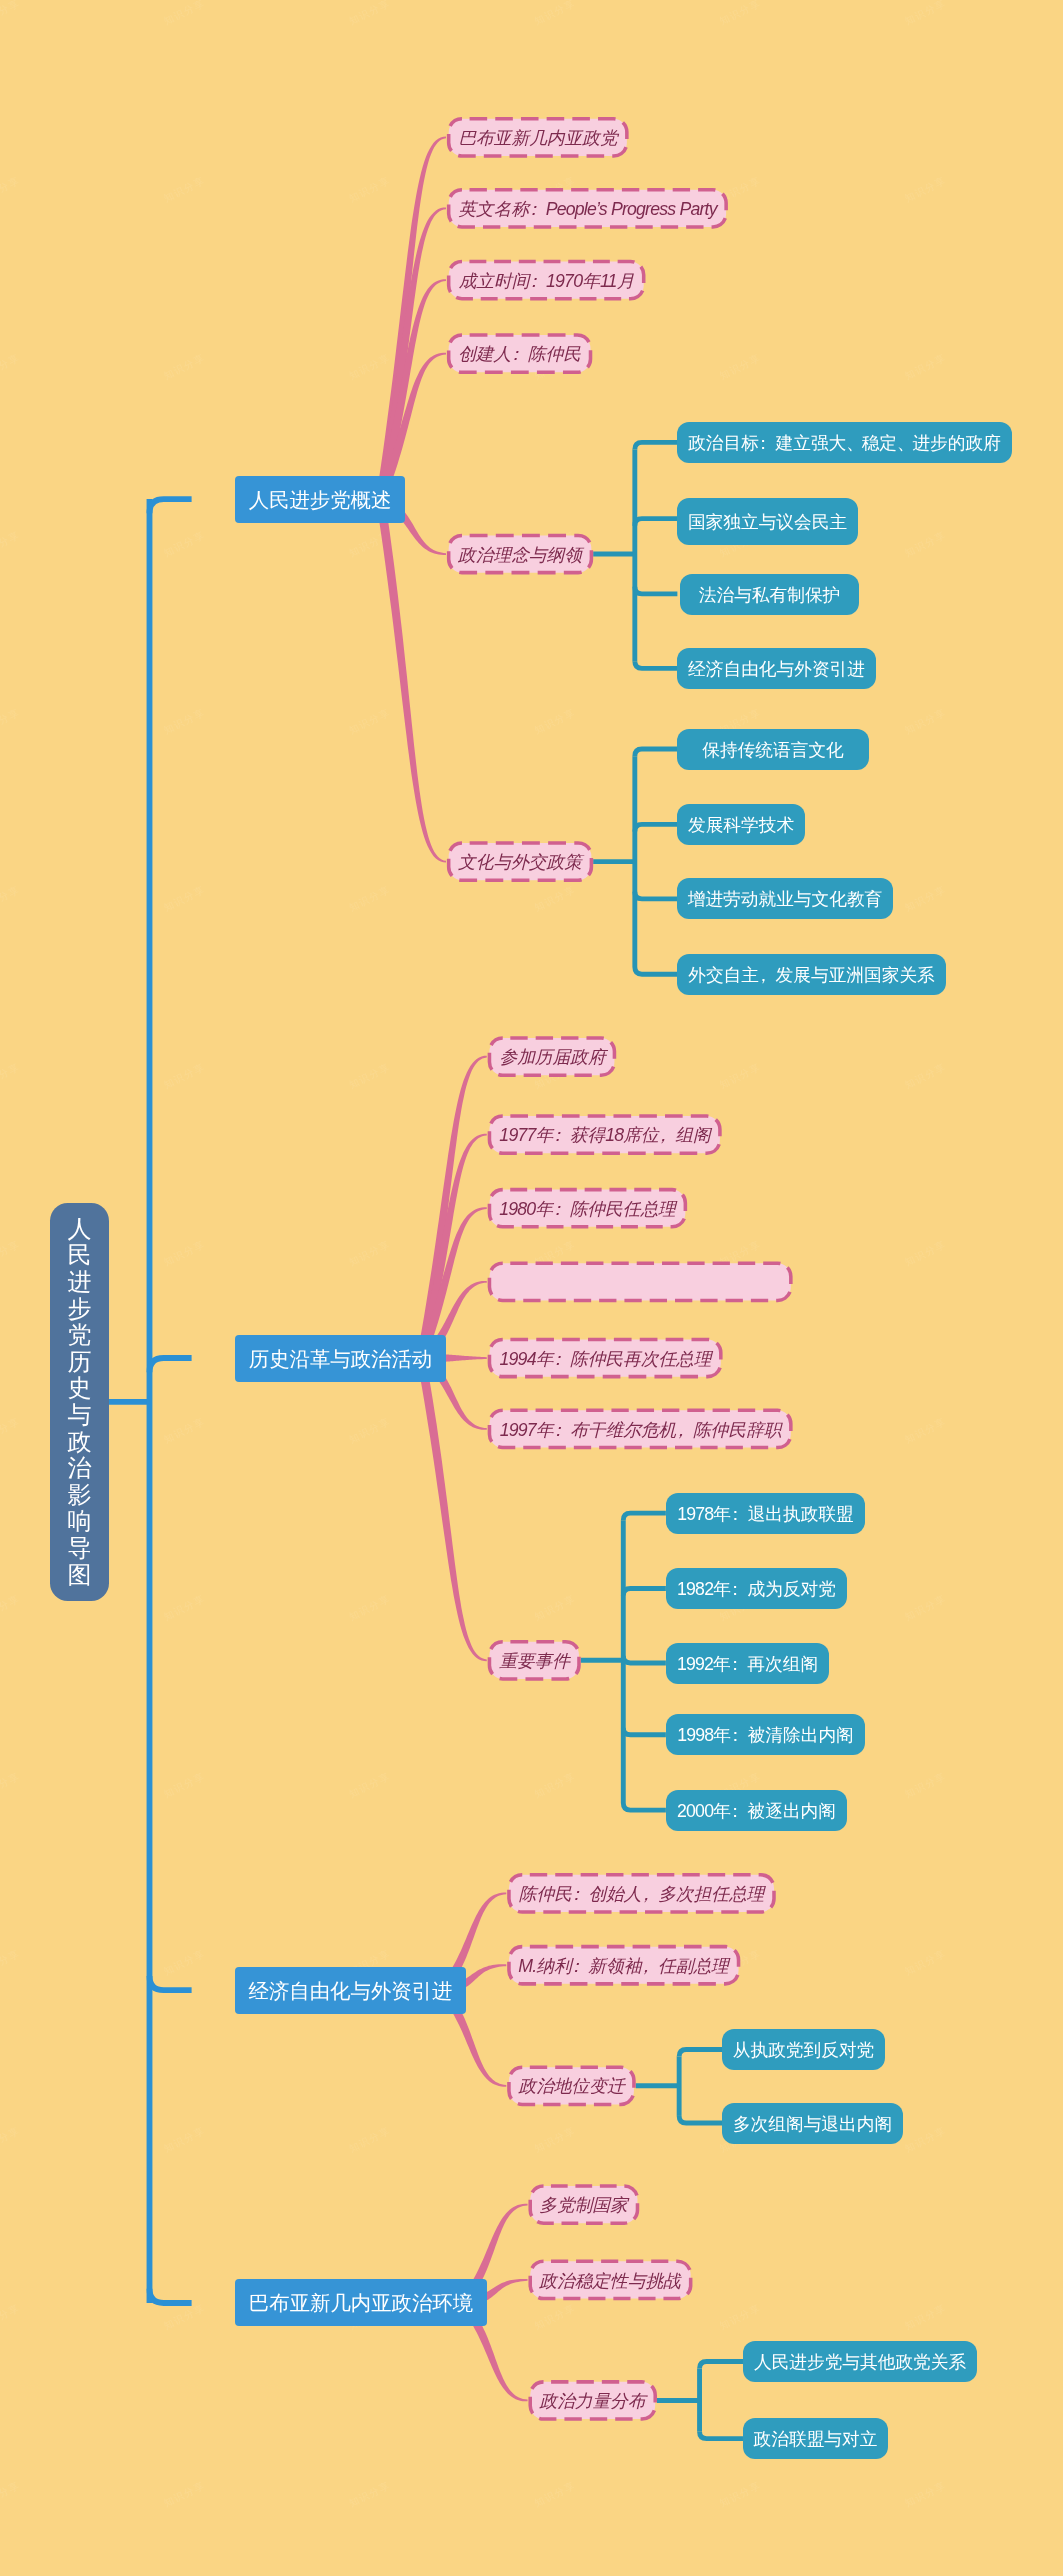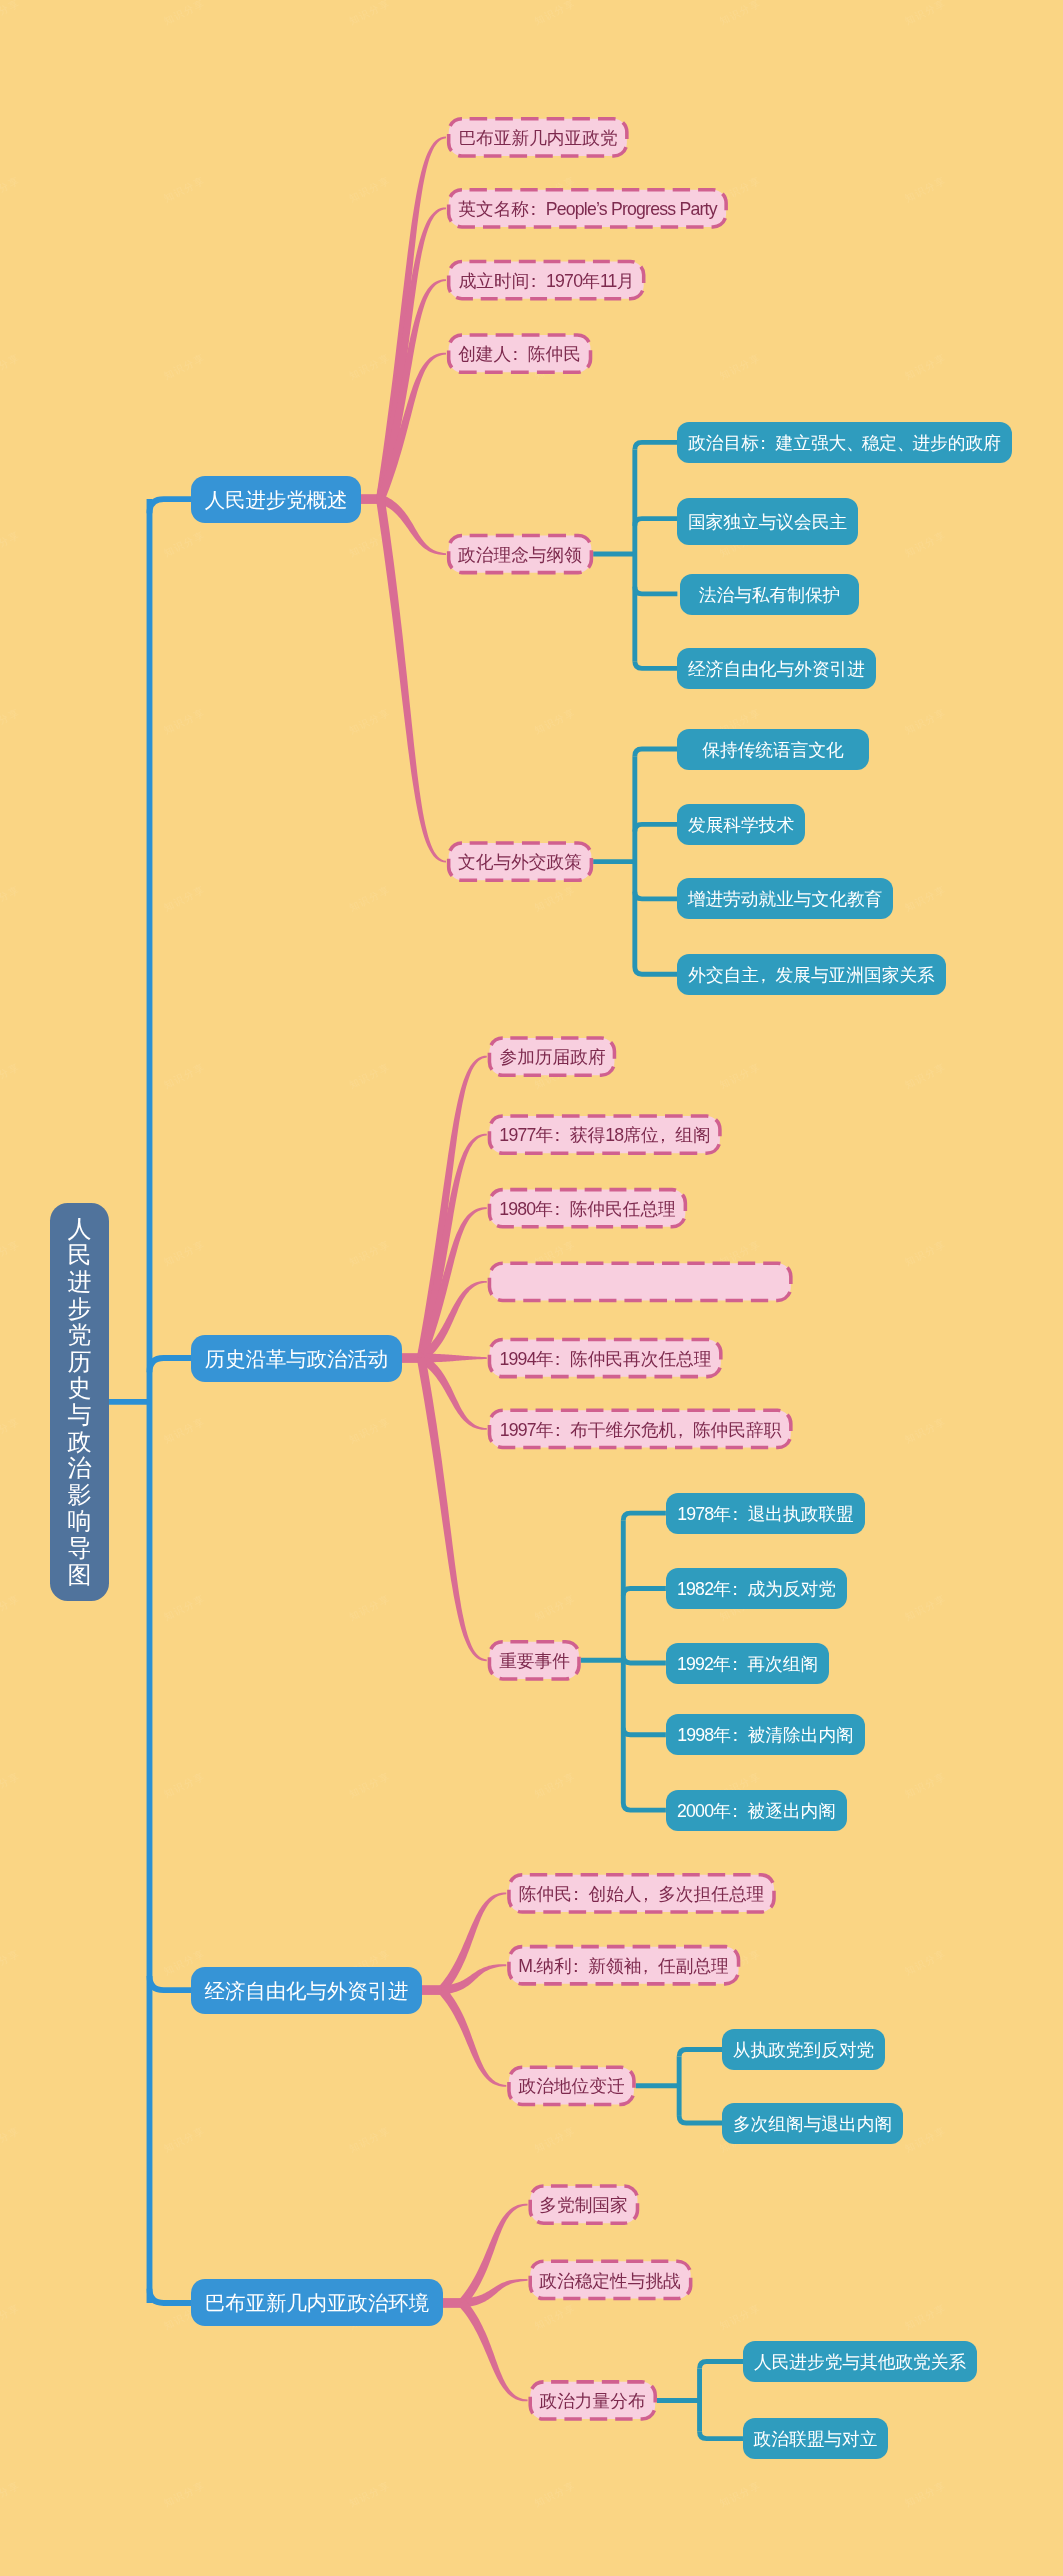--- a/index.html
+++ b/index.html
@@ -12,22 +12,22 @@
        letter-spacing:1.5px;}
   .trunk{fill:none;stroke:#2b90d4;stroke-width:6.6;stroke-linecap:butt;stroke-linejoin:round;}
   .teal{fill:none;stroke:#2694b5;stroke-width:5.5;stroke-linecap:butt;stroke-linejoin:round;}
   .pink{fill:#d96d94;stroke:none;}
   .l3box{fill:#f8cfdf;stroke:#d0608f;stroke-width:4;}
   .node{position:absolute;box-sizing:border-box;display:flex;align-items:center;
         justify-content:center;white-space:nowrap;}
   .root{background:#50739c;color:#ffffff;border-radius:17.7px;}
   .vtext{display:flex;flex-direction:column;align-items:center;justify-content:center;}
   .vtext i{font-style:normal;font-size:24px;line-height:26.6px;}
-  .l2{background:#3694d6;color:#ffffff;border-radius:14px;font-size:20.4px;}
-  .l3{color:#7d2a4e;font-size:17.7px;}
+  .l2{background:#3694d6;color:#ffffff;border-radius:4px;font-size:20.4px;margin-left:44px;}
+  .l3{color:#7d2a4e;font-size:17.7px;font-style:italic;}
   .l4{background:#2f9cbe;color:#ffffff;border-radius:12px;font-size:17.7px;}
   .fw{margin-left:-0.26em;margin-right:0.2em;}
   .fwc{margin-right:-0.13em;}
   .lat{letter-spacing:-0.8px;}
 </style>
 </head>
 <body>
 
 <div id="stage">
 <svg id="watermark" viewBox="0 0 1200 2906">

